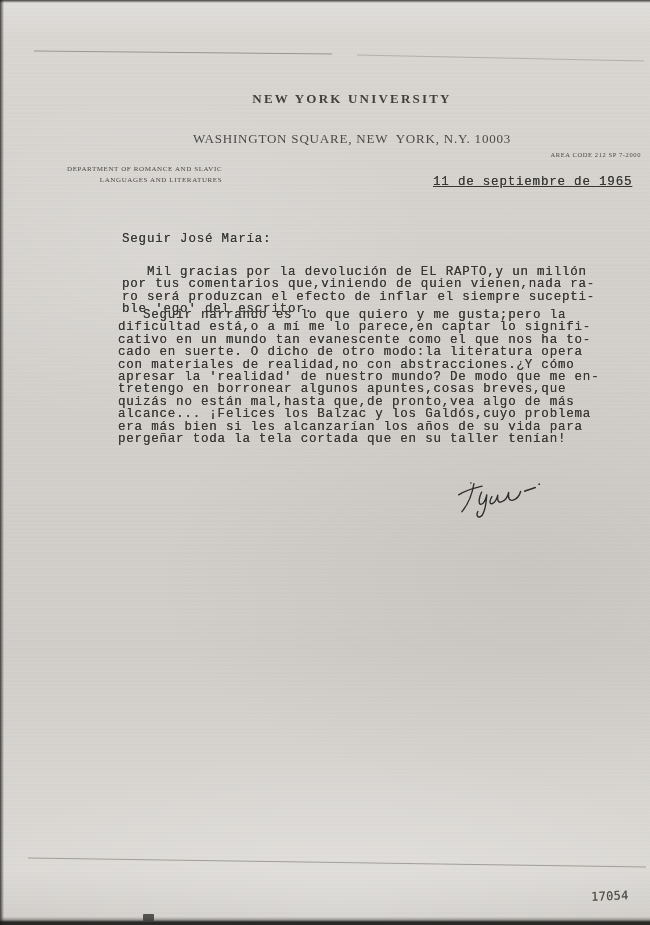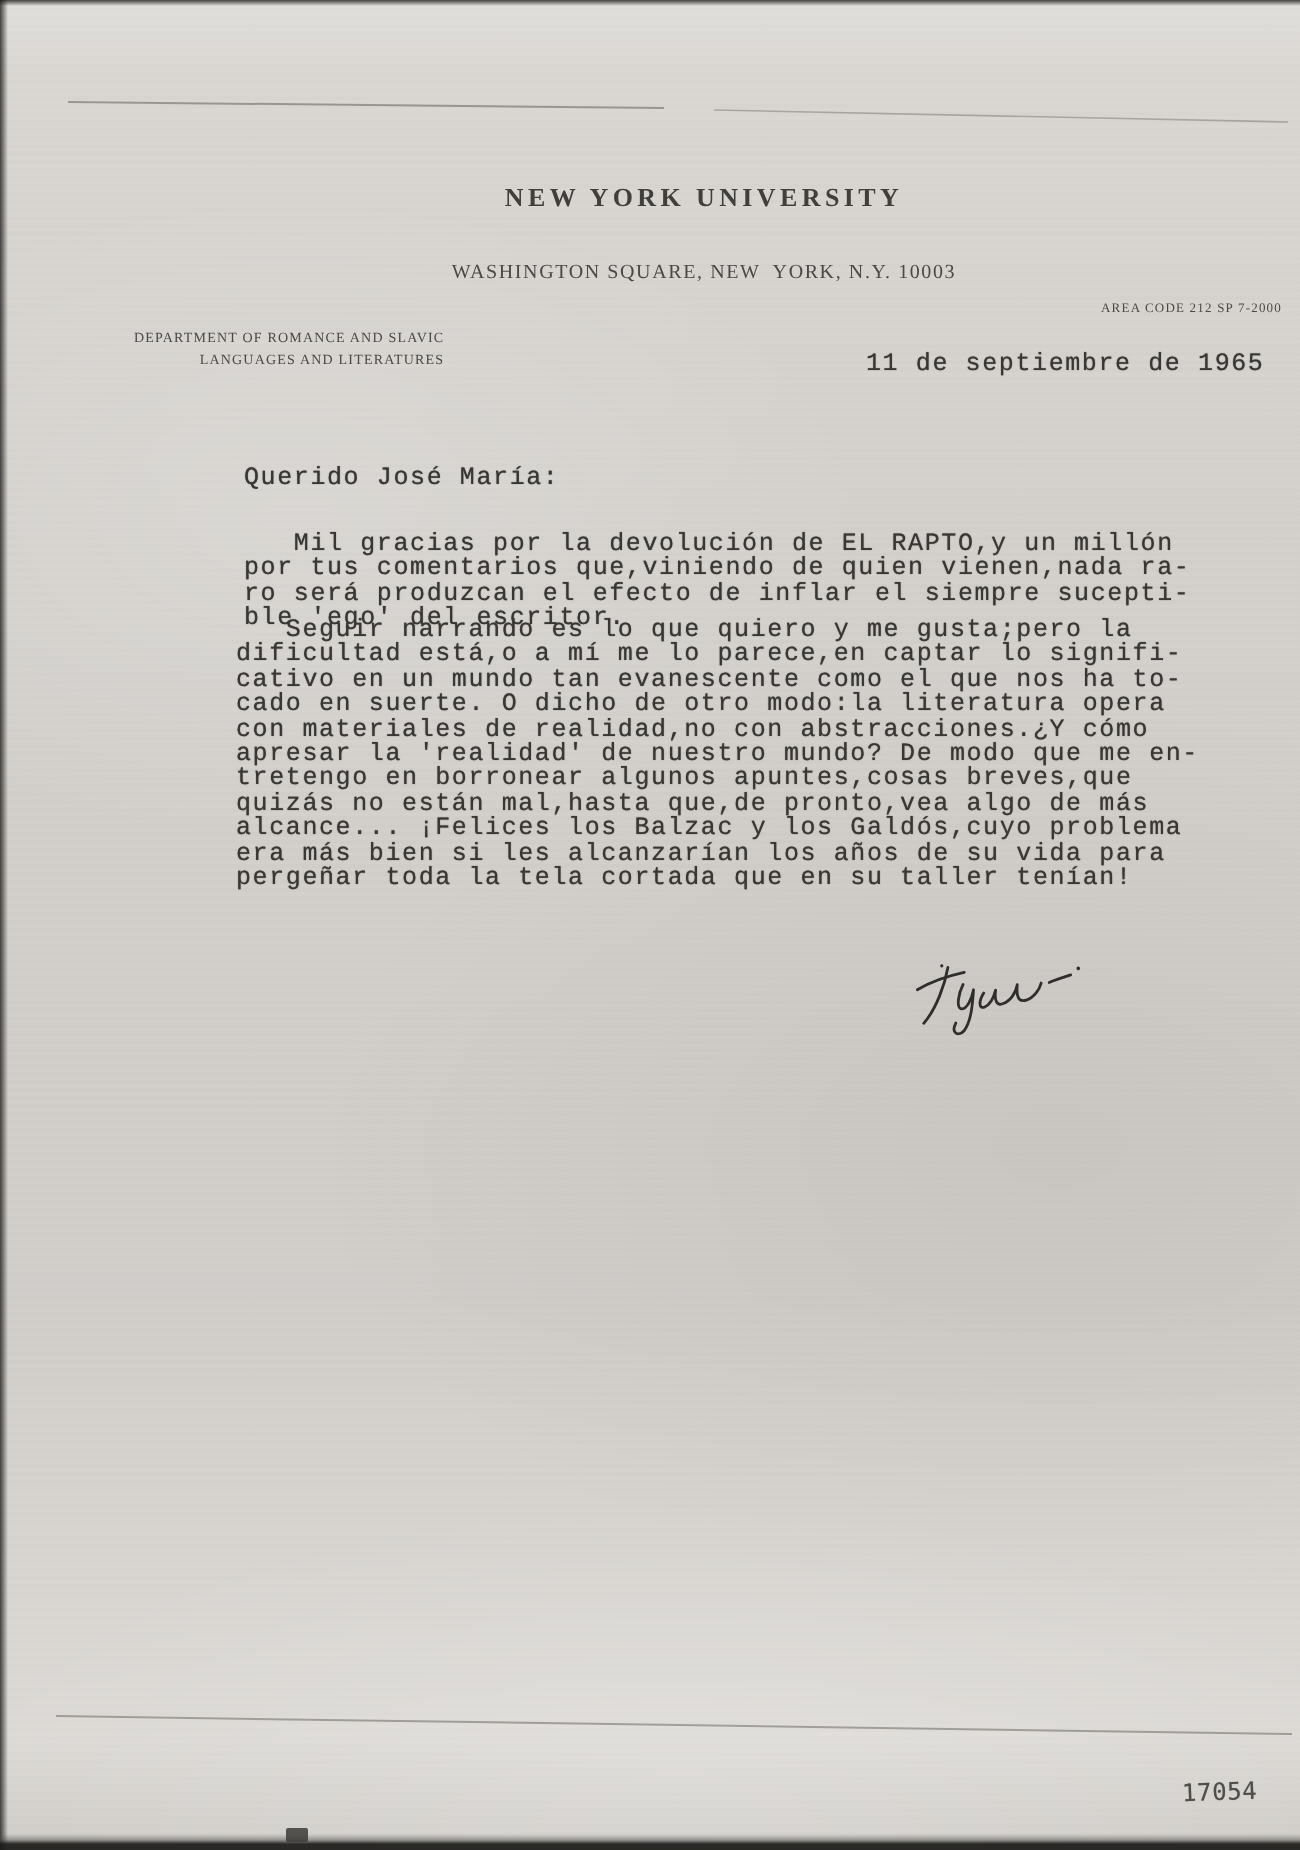--- a/index.html
+++ b/index.html
@@ -25,34 +25,34 @@
   .edge-bottom { position:absolute; left:0; bottom:0; width:100%; height:8px;
                  background:linear-gradient(0deg, rgba(26,26,24,0.92) 0 3px, rgba(70,68,64,0.45) 5px, rgba(70,68,64,0) 100%); }
   .ink-blob    { position:absolute; left:143px; top:914px; width:11px; height:7px;
                  background:#3c3b38; border-radius:1px; opacity:0.85; }
   .creases     { position:absolute; left:0; top:0; pointer-events:none; }
 
   
   .lh-center { position:absolute; left:54px; width:596px; text-align:center; color:#413f3b; }
   .university { top:91px;  font-weight:bold; font-size:13px;   letter-spacing:2.2px; }
   .college    { top:112px; font-weight:bold; font-size:10px;   letter-spacing:1.6px; color:#454340; }
-  .address    { top:131px; font-size:10px; letter-spacing:0.8px; color:#4b4946; white-space:pre; }
+  .address    { top:131px; font-size:13px; letter-spacing:0.8px; color:#4b4946; white-space:pre; }
   .department { position:absolute; left:67px; top:164px; font-size:7px; line-height:10.5px;
                 letter-spacing:0.6px; color:#4b4946; white-space:pre; text-align:right; }
   .phone      { position:absolute; right:37px; top:151px; font-size:6.5px;
                 letter-spacing:0.6px; color:#4b4946; }
 
   
   .tw {
     position:absolute; font-family:"Liberation Mono", monospace;
     font-size:12.5px; line-height:12.4px; letter-spacing:0.8px;
     color:#383734; white-space:pre;
     text-shadow:0 0 0.55px rgba(52,50,47,0.8);
   }
-  .date       { left:433px; top:176px; }
+  .date       { left:433px; top:176px;text-decoration:underline; }
   .salutation { left:122px; top:233px; }
   .para-1     { left:122px; top:266px; }
   .para-2     { left:118px; top:309px; }
   .closing    { left:122px; top:452px; }
 
   .signature  { position:absolute; left:452px; top:476px; transform:rotate(-4deg); }
   .archive-number {
     position:absolute; left:591px; top:889px;
     font-family:"DejaVu Sans Mono", monospace; font-size:12px;
     color:#504e4a; transform:rotate(-2deg); letter-spacing:0.3px;
@@ -76,21 +76,21 @@
     <line x1="28" y1="858" x2="646" y2="867" stroke="#6f6c66" stroke-width="1" opacity="0.55"></line>
   </svg>
 
   <div class="lh-center university">NEW YORK UNIVERSITY</div>
   <div class="lh-center address">WASHINGTON SQUARE, NEW  YORK, N.Y. 10003</div>
   <div class="department">DEPARTMENT OF ROMANCE AND SLAVIC
 LANGUAGES AND LITERATURES</div>
   <div class="phone">AREA CODE 212 SP 7-2000</div>
 
   <div class="tw date">11 de septiembre de 1965</div>
-  <div class="tw salutation">Querido José María:</div>
+  <div class="tw salutation">Seguir José María:</div>
   <div class="tw para-1">   Mil gracias por la devolución de EL RAPTO,y un millón
 por tus comentarios que,viniendo de quien vienen,nada ra-
 ro será produzcan el efecto de inflar el siempre sucepti-
 ble 'ego' del escritor.</div>
   <div class="tw para-2">   Seguir narrando es lo que quiero y me gusta;pero la
 dificultad está,o a mí me lo parece,en captar lo signifi-
 cativo en un mundo tan evanescente como el que nos ha to-
 cado en suerte. O dicho de otro modo:la literatura opera
 con materiales de realidad,no con abstracciones.¿Y cómo
 apresar la 'realidad' de nuestro mundo? De modo que me en-

